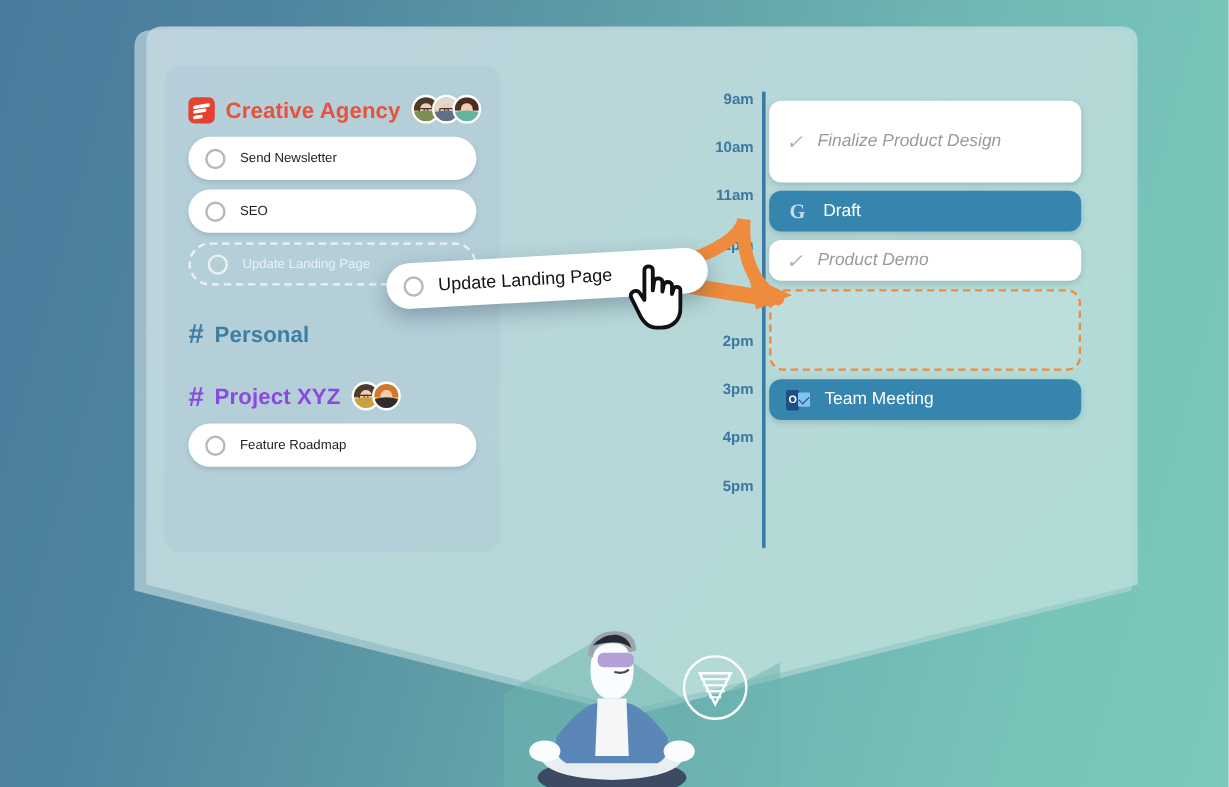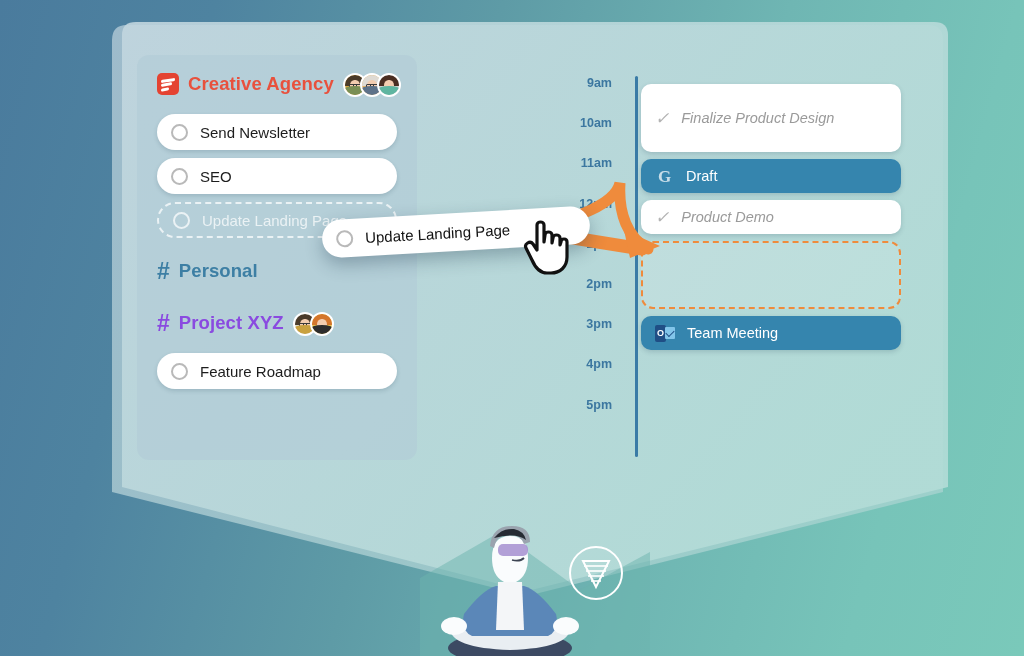--- a/index.html
+++ b/index.html
@@ -17,21 +17,21 @@
   .panel-layer { position:absolute; inset:0; }
   .panel-layer svg { position:absolute; top:0; left:0; }
 
   
   #sidebar {
     position:absolute; left:137px; top:55px; width:280px; height:405px;
     background:rgba(178,203,214,.62);
     border-radius:12px;
     padding:18px 20px 0 20px;
   }
-  .proj-head { display:flex; align-items:flex-start; height:30px; margin-bottom:11px; }
+  .proj-head { display:flex; align-items:flex-end; height:30px; margin-bottom:11px; }
   .proj-head.gap { margin-top:22px; }
   .todoist-ico {
     width:22px; height:22px; border-radius:5px; background:#e44332;
     margin-right:9px; position:relative; flex:none;
   }
   .todoist-ico i {
     position:absolute; left:4px; background:#fff; height:2.6px; border-radius:2px;
     transform:skewY(-9deg);
   }
   .todoist-ico i:nth-child(1){ top:5.5px; width:14px; }
@@ -53,30 +53,30 @@
   .av .gl::before,.av .gl::after{ content:""; position:absolute; top:0; width:6px; height:3px;
        border:1px solid #3a3a3a; border-radius:1px; }
   .av .gl::before{ left:1px; } .av .gl::after{ right:1px; }
 
   .task {
     height:36px; background:#fff; border-radius:18px; margin-bottom:8px;
     display:flex; align-items:center; padding:0 14px;
     box-shadow:0 2px 4px rgba(40,70,90,.18);
   }
   .cb { width:17px; height:17px; border-radius:50%; border:2px solid #b9b9b9; flex:none; margin-right:12px; }
-  .task span { font-size:15px; color:#1d1d1d; }
+  .task span { font-size:11px; color:#1d1d1d; }
   .task.ghost {
     background:transparent; box-shadow:none;
     border:2px dashed rgba(255,255,255,.72);
   }
   .task.ghost .cb { border-color:rgba(255,255,255,.72); }
   .task.ghost span { color:rgba(255,255,255,.72); }
 
   
-  #times { position:absolute; left:562px; top:76px; width:50px; }
+  #times { position:absolute; left:578px; top:76px; width:50px; }
   #times div { height:40.2px; text-align:right; font-size:12.5px; font-weight:bold; color:#3c77a0; }
   #axis { position:absolute; left:635px; top:76px; width:3px; height:381px; background:#3a7ba6; border-radius:2px; }
 
   #events { position:absolute; left:641px; top:84px; width:260px; }
   .ev {
     border-radius:10px; display:flex; align-items:center; padding:0 14px;
     margin-bottom:7px; font-size:14.5px; position:relative;
   }
   .ev.card  { background:#fff; box-shadow:0 2px 5px rgba(40,70,90,.2); color:#1d1d1d; }
   .ev.cal   { background:#3585ae; color:#fff; box-shadow:0 2px 5px rgba(40,70,90,.2); }

